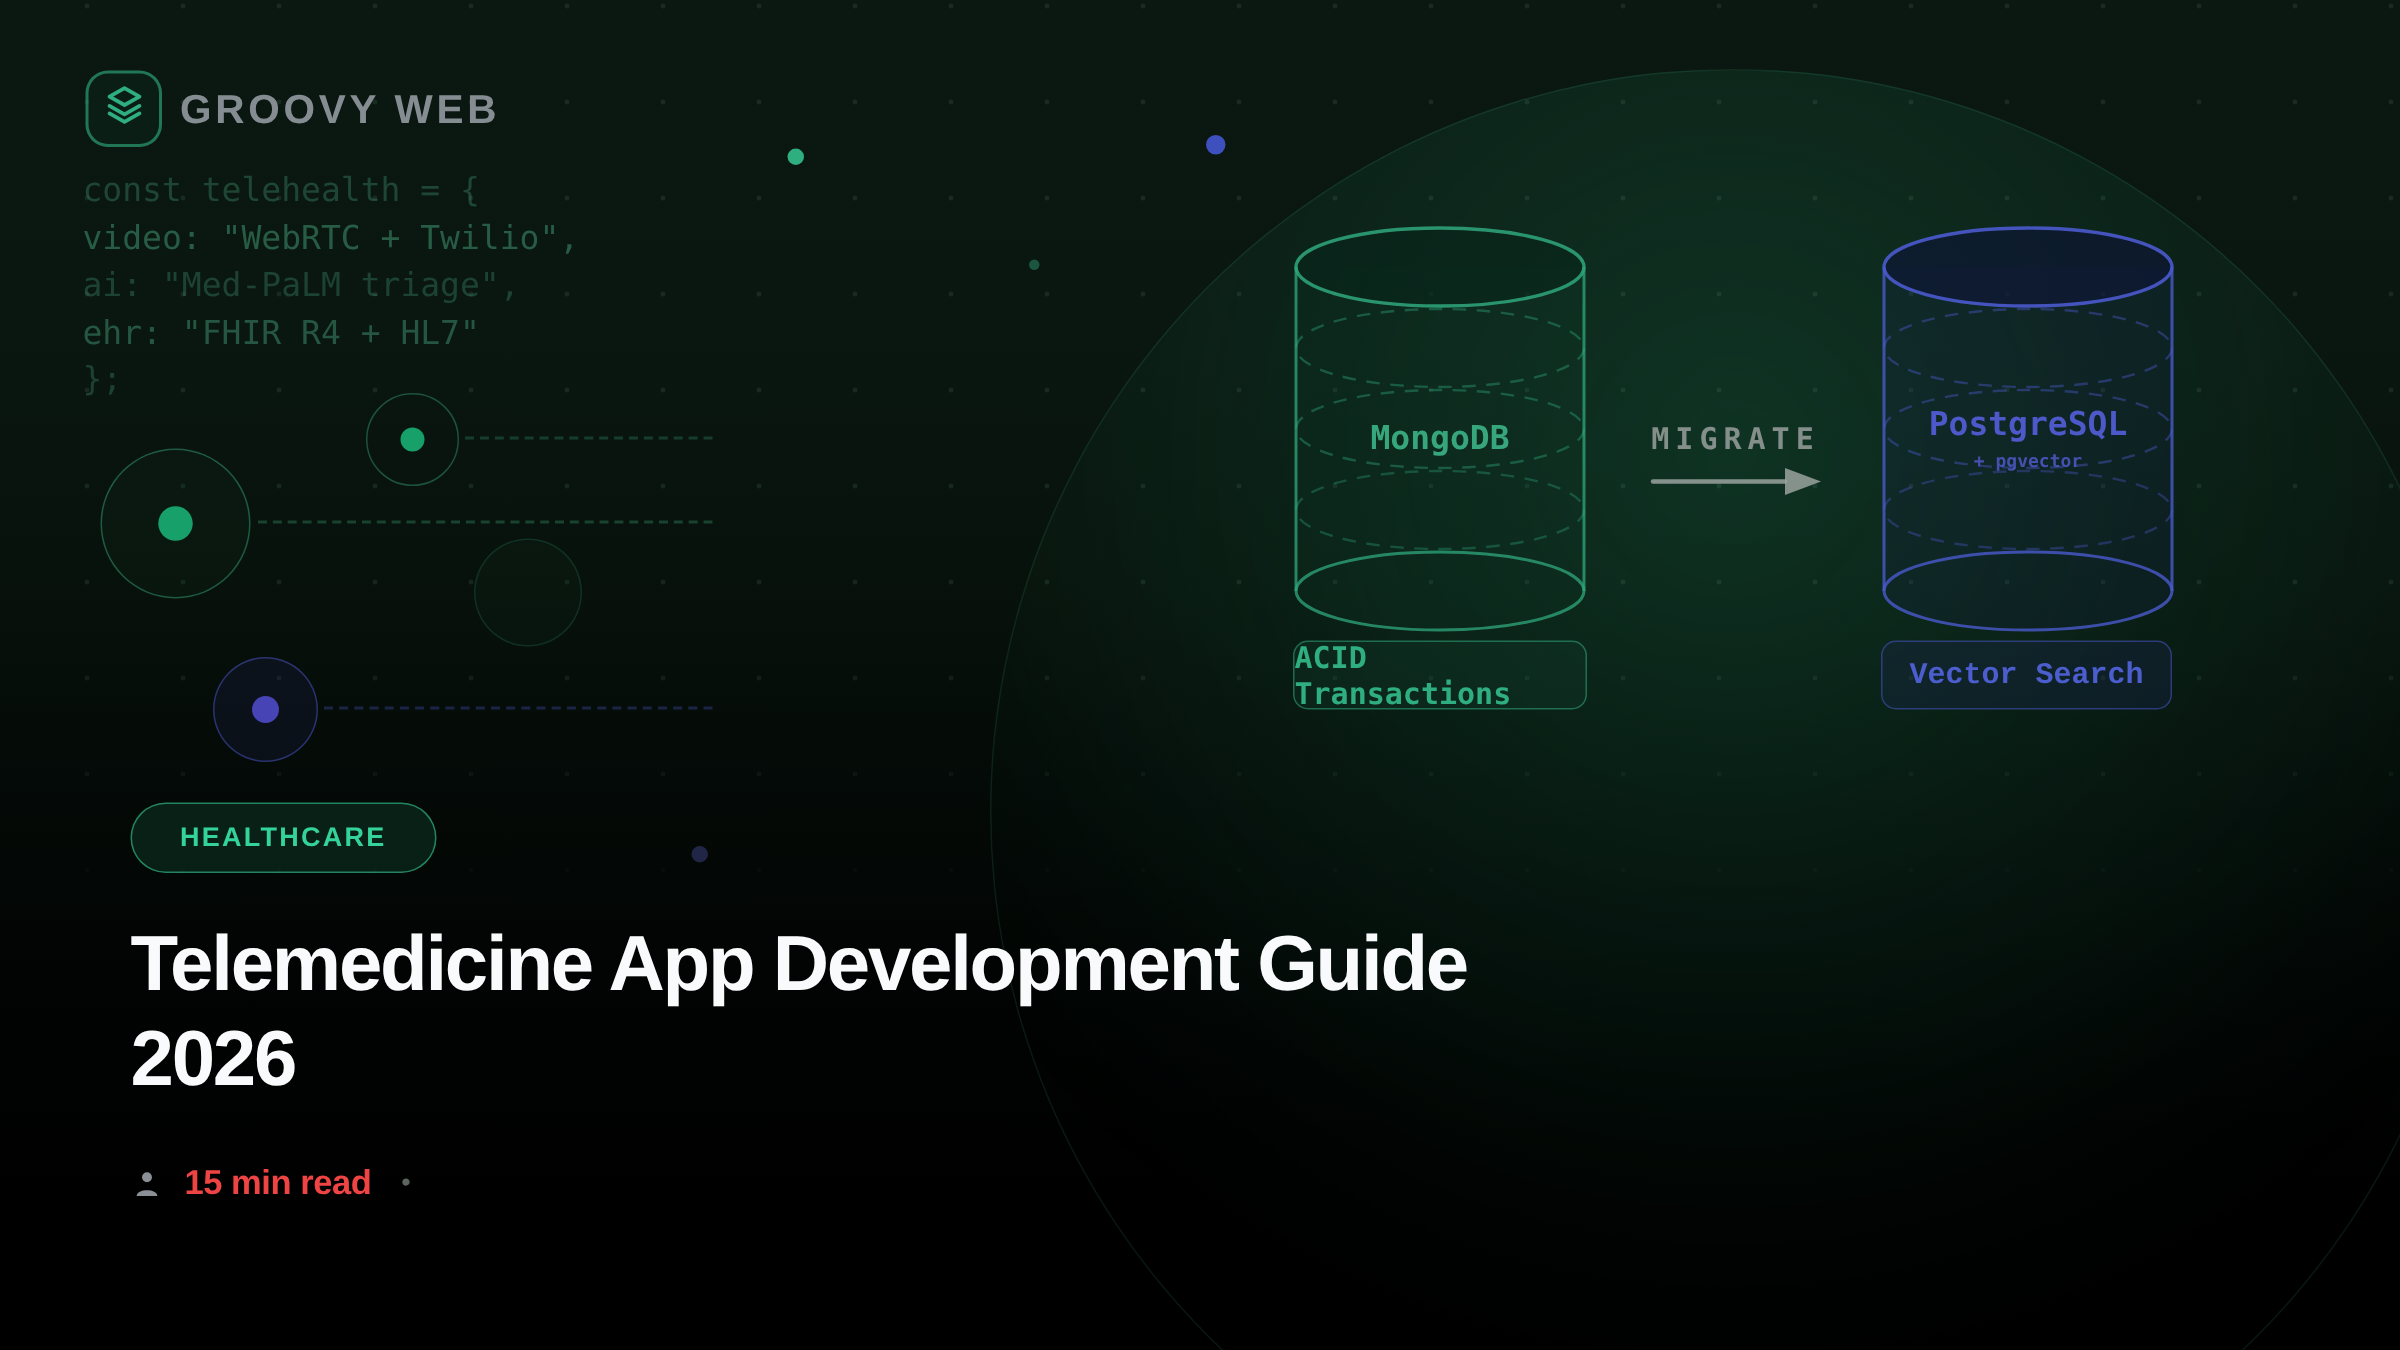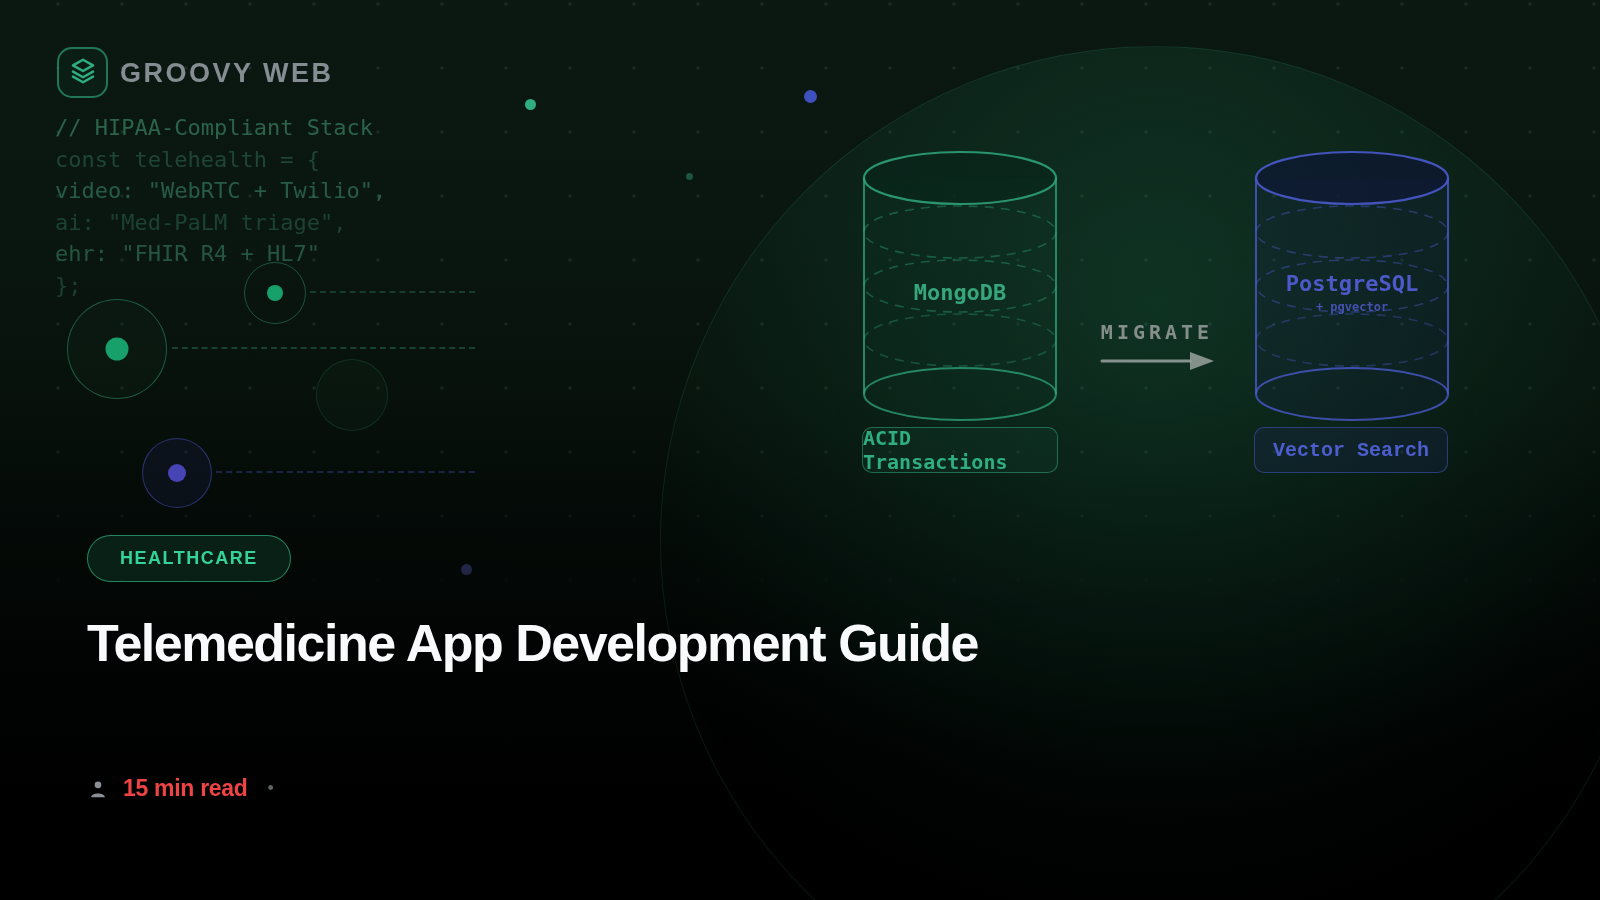--- a/index.html
+++ b/index.html
@@ -116,21 +116,21 @@
     left: 1254px; top: 427px; width: 194px;
     border: 1.5px solid rgba(70, 86, 190, 0.55);
     background: rgba(32, 40, 96, 0.25);
     color: #4c5ecd;
     font-family: Liberation Mono, monospace;
   }
 
   .migrate { left: 1096px; top: 280px; width: 122px; text-align: center; }
   .migrate-label {
     font-family: "DejaVu Sans Mono", monospace; font-weight: bold;
-    font-size: 20px; letter-spacing: 4px; color: #848e8a; margin-top: 40px;
+    font-size: 20px; letter-spacing: 4px; color: #848e8a;
   }
   .migrate-arrow { margin-top: 6px; }
 
   
   .badge {
     left: 87px; top: 535px; height: 47px; padding: 0 32px;
     border: 1.5px solid rgba(46, 168, 122, 0.75);
     border-radius: 24px;
     background: rgba(16, 62, 45, 0.45);
     display: inline-flex; align-items: center;
@@ -179,21 +179,21 @@
   <span>
     <svg width="30" height="30" viewBox="0 0 24 24" fill="none" stroke="#2fae80" stroke-width="2" stroke-linejoin="round" stroke-linecap="round">
       <path d="M12 3 L20 7.5 L12 12 L4 7.5 Z"></path>
       <path d="M4 12.5 L12 17 L20 12.5"></path>
       <path d="M4 17.5 L12 22 L20 17.5" transform="translate(0,-1)"></path>
     </svg>
   </span>
 </div>
 <div class="layer brand-name">GROOVY WEB</div>
 
-<div class="layer code-block"><span class="code-line cl0">// HIPAA-Compliant Stack</span><span class="code-line cl1">const telehealth = {</span><span class="code-line cl2">video: "WebRTC + Twilio",</span><span class="code-line cl3">ai: "Med-PaLM triage",</span><span class="code-line cl4">ehr: "FHIR R4 + HL7"</span><span class="code-line cl5">};</span></div>
+<div class="layer code-block"><span class="code-line cl1">const telehealth = {</span><span class="code-line cl2">video: "WebRTC + Twilio",</span><span class="code-line cl3">ai: "Med-PaLM triage",</span><span class="code-line cl4">ehr: "FHIR R4 + HL7"</span><span class="code-line cl5">};</span></div>
 
 <div class="layer cyl cyl-mongo">
   <svg width="196" height="272" viewBox="0 0 196 272" fill="none">
     <path d="M2 28 L2 244 A96 26 0 0 0 194 244 L194 28" fill="rgba(16,56,41,0.20)" stroke="none"></path>
     <ellipse cx="98" cy="82" rx="96" ry="26" stroke="rgba(47,168,124,0.40)" stroke-width="1.6" stroke-dasharray="9 7"></ellipse>
     <ellipse cx="98" cy="136" rx="96" ry="26" stroke="rgba(47,168,124,0.40)" stroke-width="1.6" stroke-dasharray="9 7"></ellipse>
     <ellipse cx="98" cy="190" rx="96" ry="26" stroke="rgba(47,168,124,0.34)" stroke-width="1.6" stroke-dasharray="9 7"></ellipse>
     <ellipse cx="98" cy="244" rx="96" ry="26" stroke="rgba(47,168,124,0.75)" stroke-width="2"></ellipse>
     <ellipse cx="98" cy="28" rx="96" ry="26" fill="rgba(8,36,27,0.60)" stroke="rgba(47,168,124,0.85)" stroke-width="2.2"></ellipse>
     <line x1="2" y1="28" x2="2" y2="244" stroke="rgba(47,168,124,0.75)" stroke-width="2"></line>
@@ -225,20 +225,21 @@
     <line x1="194" y1="28" x2="194" y2="244" stroke="rgba(74,90,205,0.80)" stroke-width="2"></line>
   </svg>
   <div class="cyl-label pg-label">PostgreSQL</div>
   <div class="cyl-label pg-sub">+ pgvector</div>
 </div>
 <div class="layer db-caption cap-pg">Vector Search</div>
 
 <div class="layer badge">HEALTHCARE</div>
 
 <h1 class="layer page-title"><span>Telemedicine App Development Guide</span><br>
+  <span>2026</span>
 </h1>
 
 <div class="layer meta-row">
   <span style="display:flex;">
     <svg width="22" height="22" viewBox="0 0 24 24" fill="#8a9095">
       <circle cx="12" cy="7.5" r="3.6"></circle>
       <path d="M4.5 21 C4.5 15.5 19.5 15.5 19.5 21 Z"></path>
     </svg>
   </span>
   <span class="meta-read">15 min read</span>

